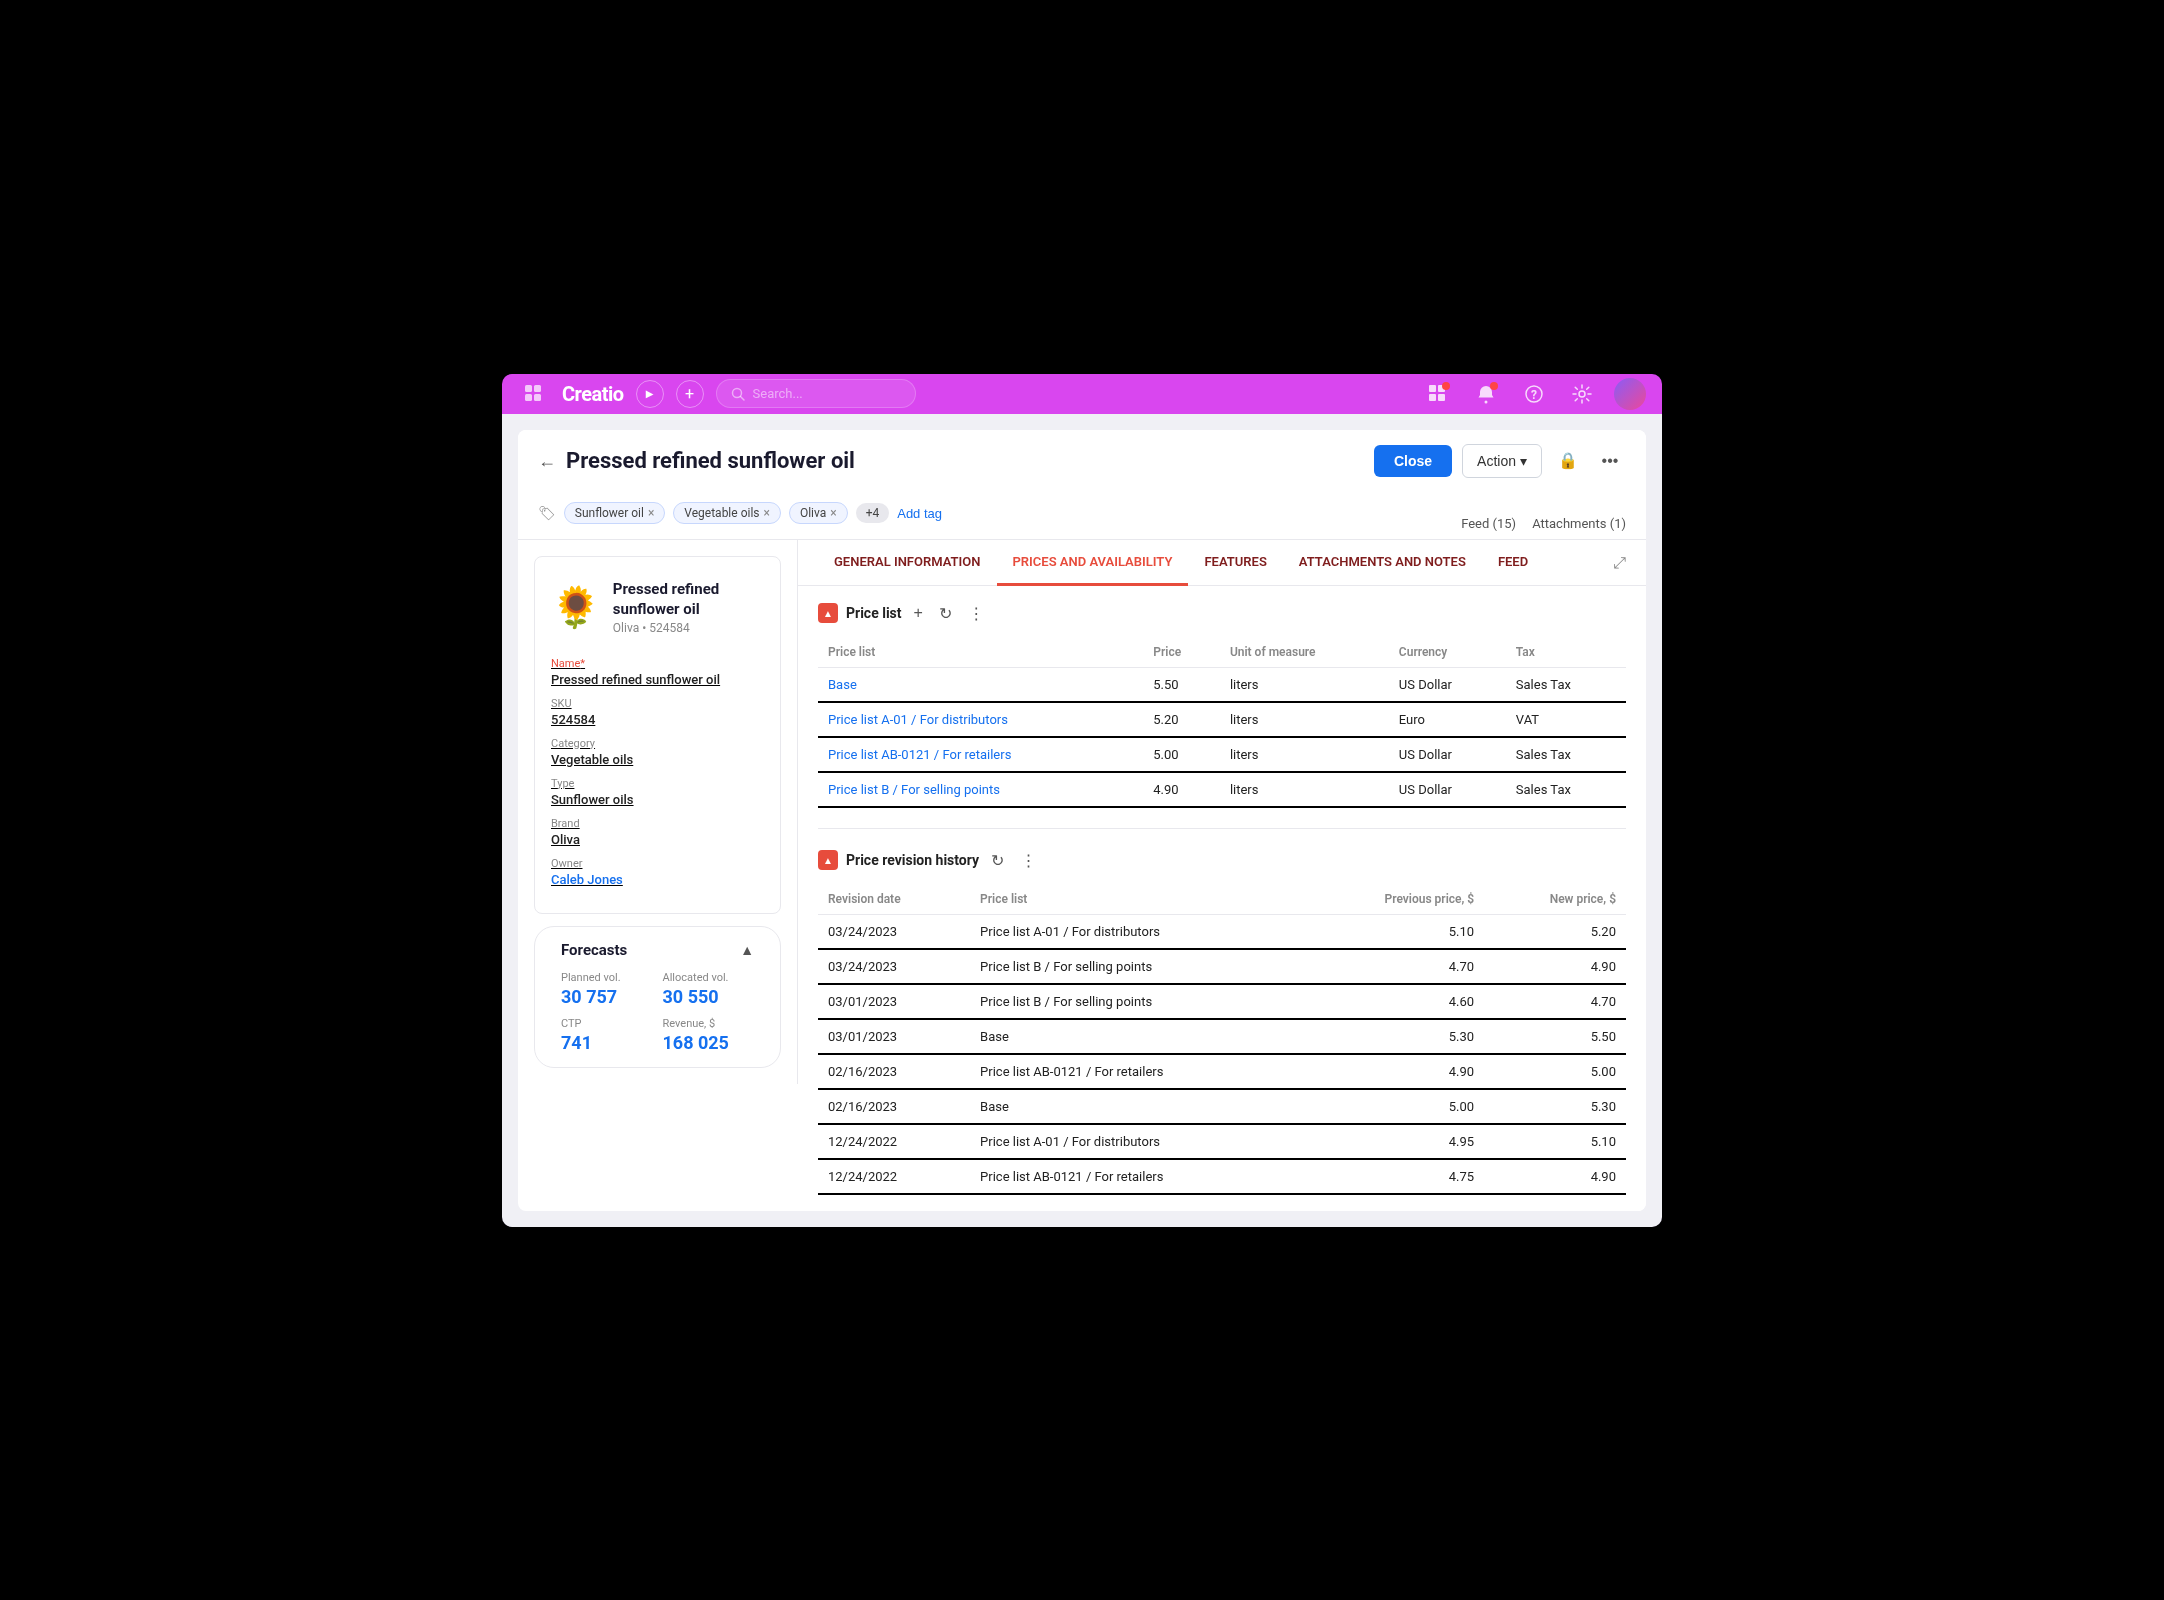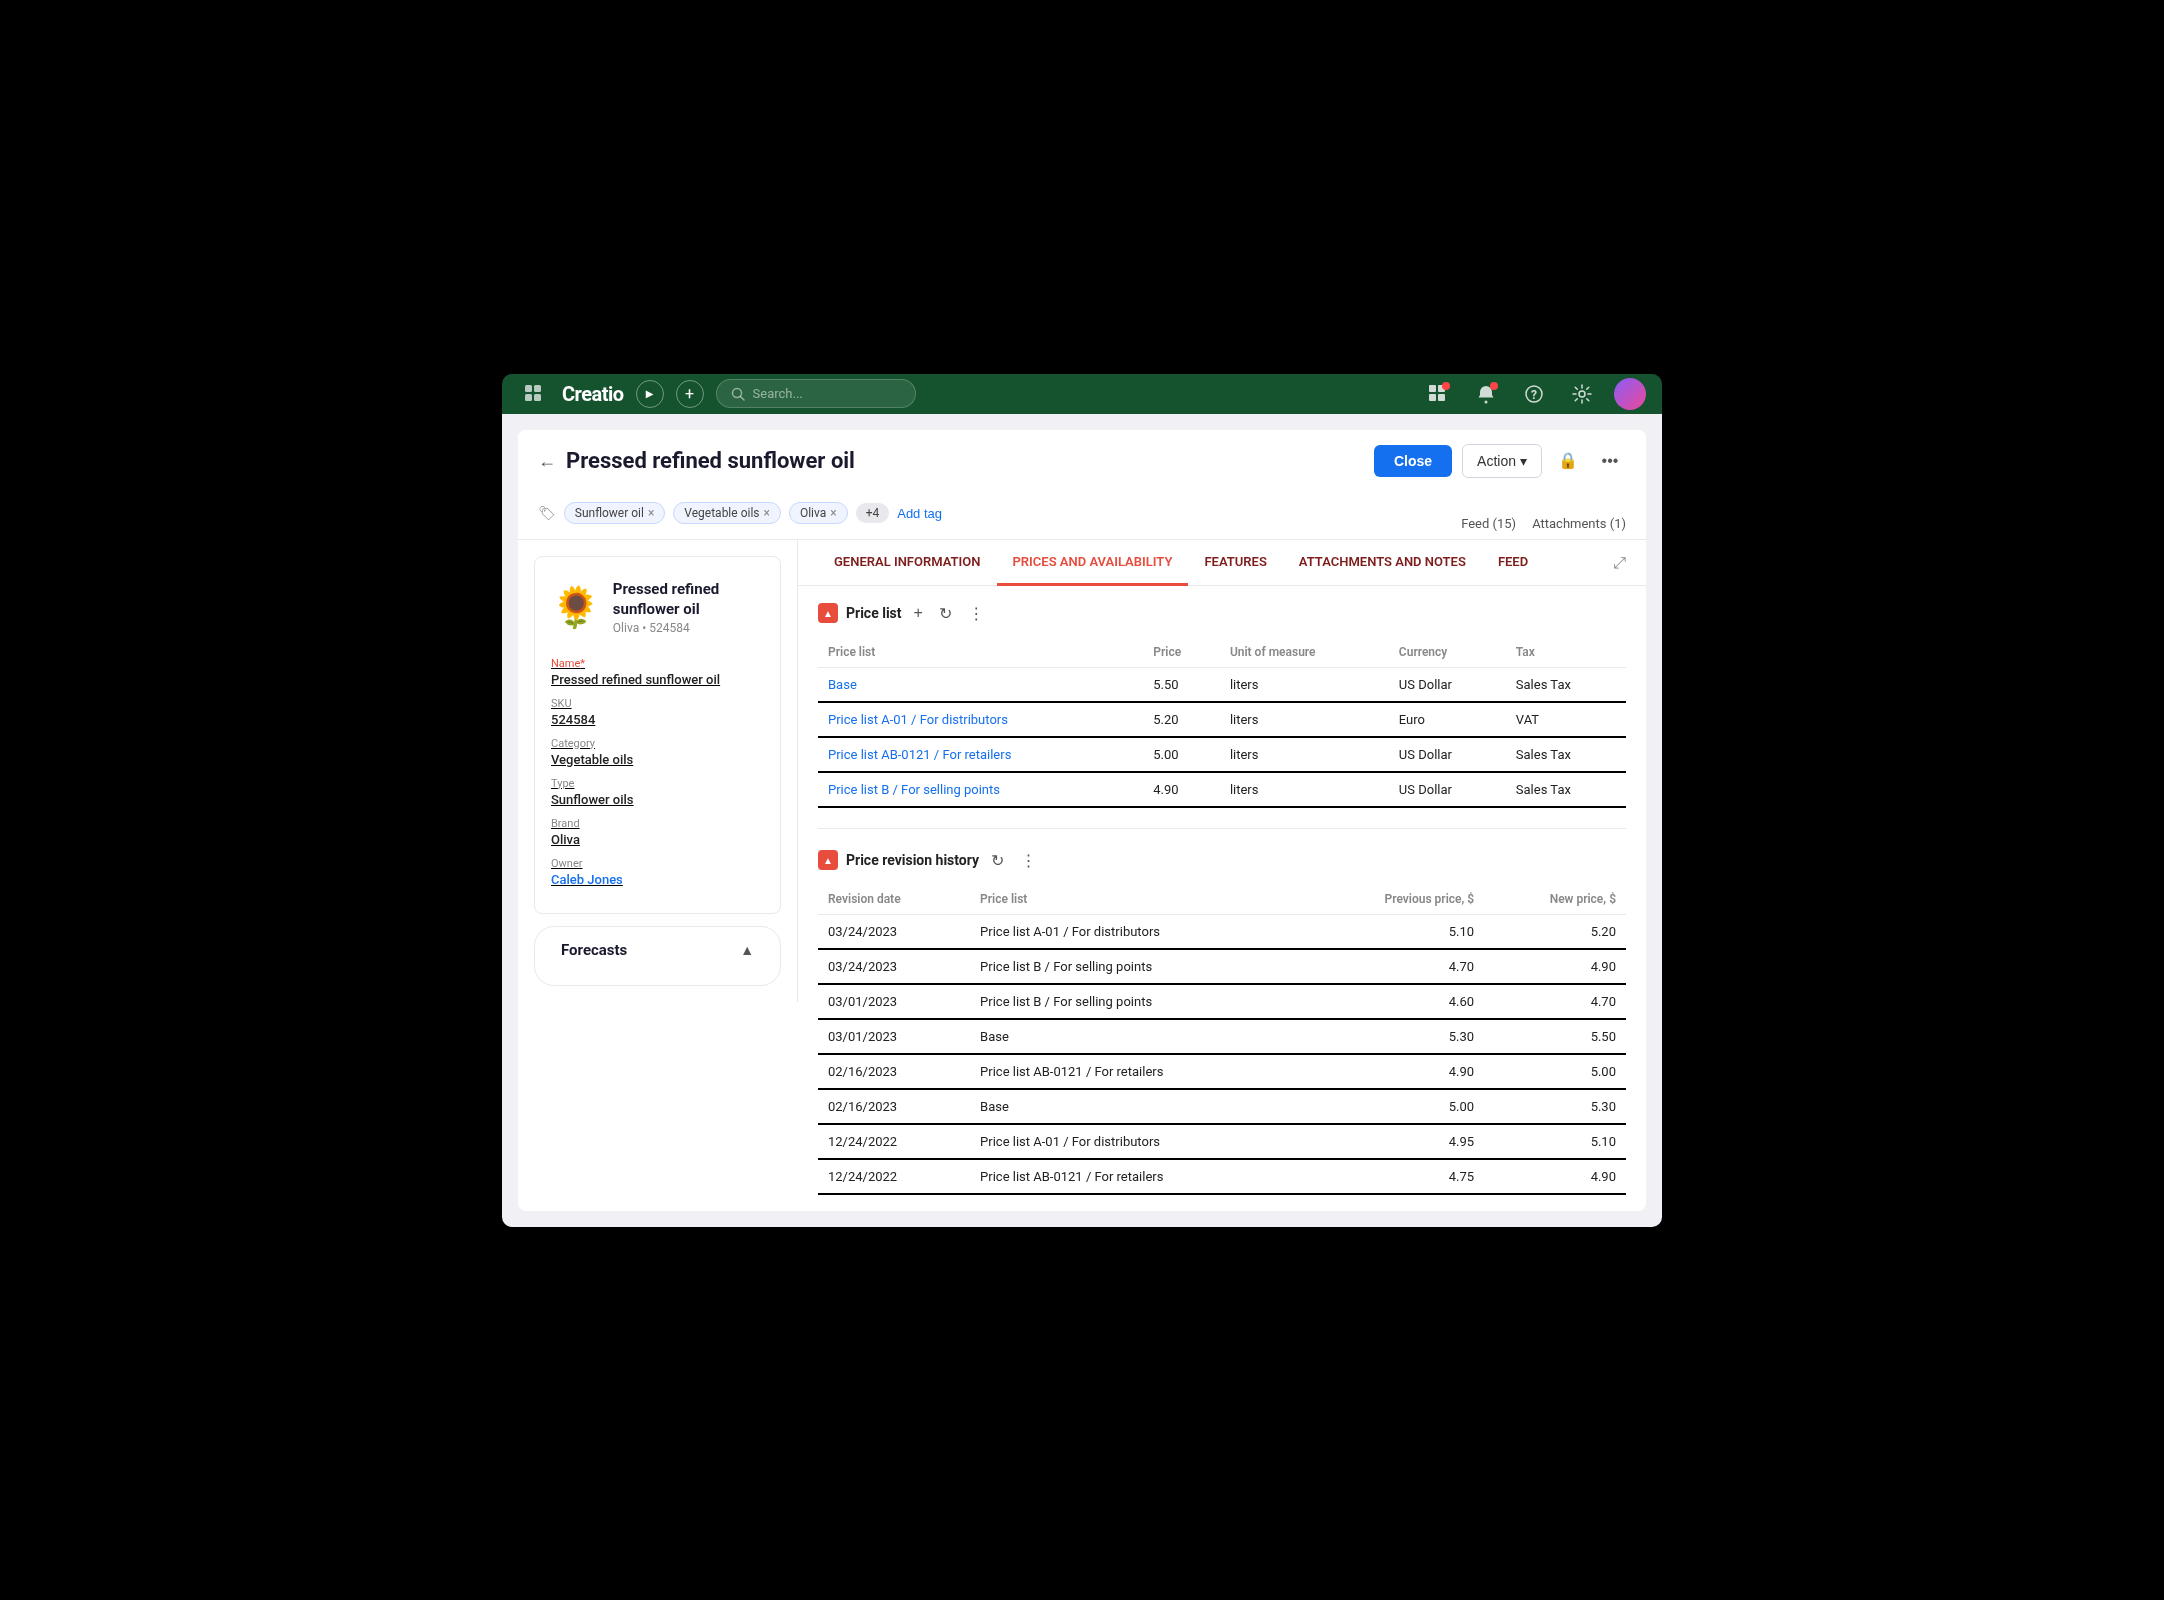--- a/index.html
+++ b/index.html
@@ -15,21 +15,21 @@
 
     .app-wrapper {
       width: 1160px;
       background: #1a0f2e;
       border-radius: 10px;
       overflow: hidden;
     }
 
     
     .top-nav {
-      background: #14532d;
+      background: #d946ef;
       display: flex;
       align-items: center;
       padding: 0 16px;
       height: 40px;
       gap: 12px;
     }
     .nav-grid-icon {
       width: 32px; height: 32px;
       display: flex; align-items: center; justify-content: center;
       cursor: pointer;
@@ -494,20 +494,38 @@
               <div class="field-label">Owner</div>
               <div class="field-value link">Caleb Jones</div>
             </div>
           </div>
 
           <div class="forecasts-card">
             <div class="forecasts-header">
               <span class="forecasts-title">Forecasts</span>
               <span class="forecasts-toggle">▲</span>
             </div>
+            <div class="forecasts-grid">
+              <div class="forecast-item">
+                <div class="forecast-item-label">Planned vol.</div>
+                <div class="forecast-item-value">30 757</div>
+              </div>
+              <div class="forecast-item">
+                <div class="forecast-item-label">Allocated vol.</div>
+                <div class="forecast-item-value">30 550</div>
+              </div>
+              <div class="forecast-item">
+                <div class="forecast-item-label">CTP</div>
+                <div class="forecast-item-value">741</div>
+              </div>
+              <div class="forecast-item">
+                <div class="forecast-item-label">Revenue, $</div>
+                <div class="forecast-item-value">168 025</div>
+              </div>
+            </div>
           </div>
         </div>
 
         <div class="right-content">
 
           <div class="tabs-bar">
             <div class="tab">GENERAL INFORMATION</div>
             <div class="tab active">PRICES AND AVAILABILITY</div>
             <div class="tab">FEATURES</div>
             <div class="tab">ATTACHMENTS AND NOTES</div>

